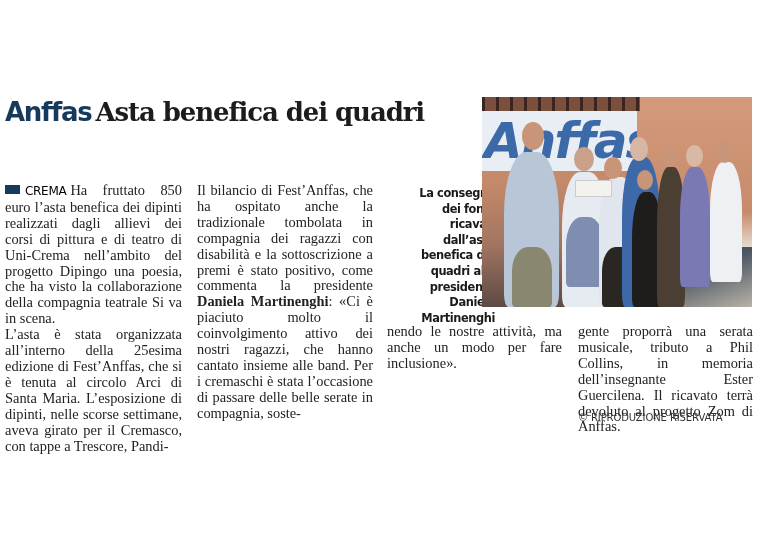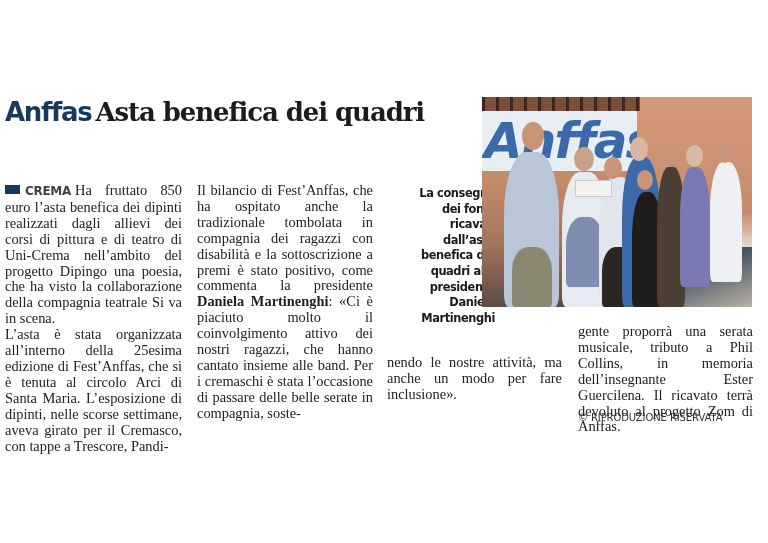--- a/index.html
+++ b/index.html
@@ -43,41 +43,41 @@
       line-height: 15.9px;
       text-align: justify;
       color: #222;
     }
     .col p {
       margin: 0;
       text-indent: 0;
     }
     .col1 { left: 5px;   width: 177px; }
     .col2 { left: 197px; width: 176px; }
-    .col3 { left: 387px; width: 175px; top: 324px; margin-top: 31px; }
+    .col3 { left: 387px; width: 175px; top: 324px; }
     .col4 { left: 578px; width: 175px; top: 324px; }
 
     .dateline {
       display: inline-block;
       margin-right: 4px;
     }
     .dateline-square {
       display: inline-block;
       width: 15px;
       height: 9px;
       background: #163a5c;
       vertical-align: 1px;
       margin-right: 5px;
     }
     .dateline-city {
       font-family: "DejaVu Sans", "Liberation Sans", sans-serif;
-      font-weight: bold;
+      font-weight: normal;
       font-size: 12px;
       letter-spacing: -0.3px;
-      color: #404040;
+      color: #000000;
     }
     .bold-name { font-weight: bold; }
 
     .caption {
       position: absolute;
       left: 408px;
       top: 186px;
       width: 87px;
       text-align: right;
       font-family: "DejaVu Sans", "Liberation Sans", sans-serif;

